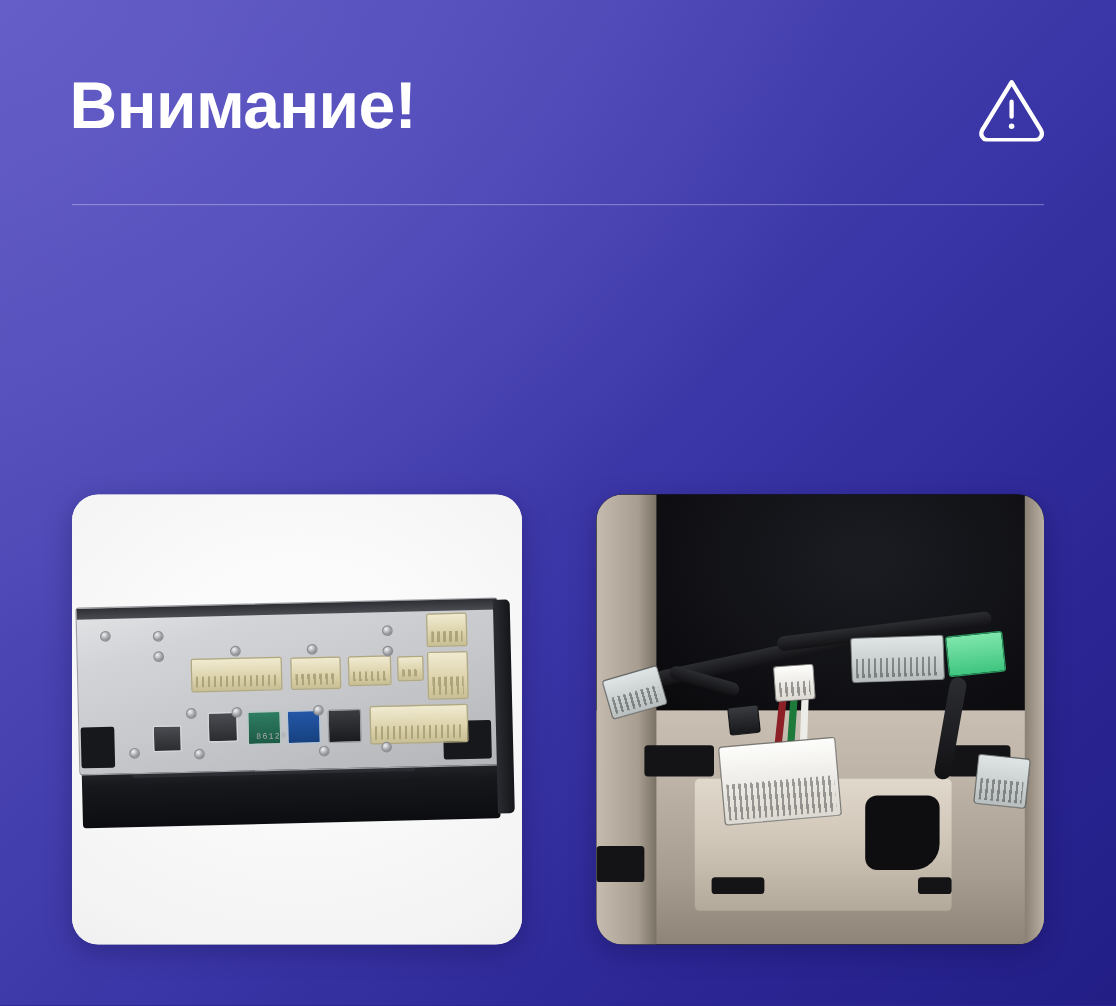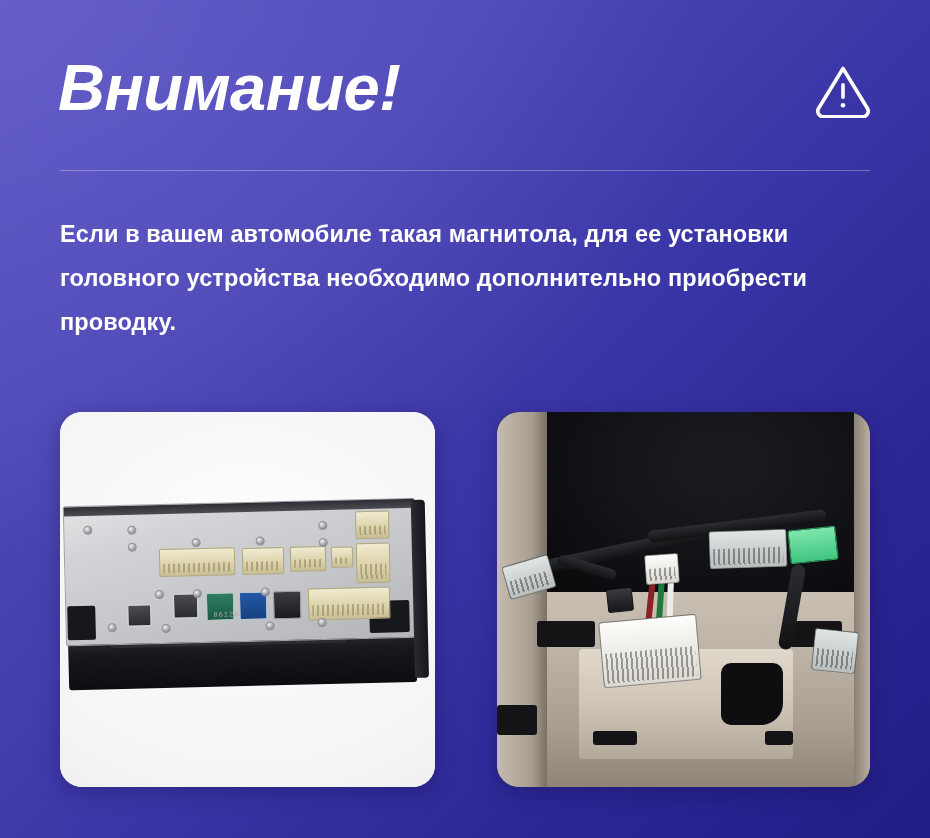--- a/index.html
+++ b/index.html
@@ -28,27 +28,26 @@
   
   .header {
     position: absolute;
     left: 58px;
     top: 52px;
     width: 814px;
     height: 86px;
   }
 
   .title {
-    font-size: 65px;
+    font-size: 55px;
     font-weight: bold;
     color: #ffffff;
     letter-spacing: -0.5px;
     line-height: 72px;
     white-space: nowrap;
-    font-style: italic;
   }
 
   .warn-icon {
     position: absolute;
     right: 0;
     top: 10px;
     width: 58px;
     height: 56px;
   }
   .warn-icon svg { display: block; width: 58px; height: 56px; }
@@ -252,21 +251,20 @@
       <svg viewBox="0 0 58 56" xmlns="http://www.w3.org/2000/svg">
         <path d="M29 6.5 L53.5 46.5 a5.5 5.5 0 0 1 -4.7 8.2 H9.2 a5.5 5.5 0 0 1 -4.7 -8.2 Z" fill="none" stroke="#ffffff" stroke-width="3.6" stroke-linejoin="round"></path>
         <rect x="27.2" y="21" width="3.6" height="16" rx="1.8" fill="#ffffff"></rect>
         <circle cx="29" cy="43.2" r="2.3" fill="#ffffff"></circle>
       </svg>
     </div>
   </div>
 
   <div class="divider"></div>
 
-  <div class="body-copy">Если в вашем автомобиле такая магнитола, для ее установки головного устройства необходимо дополнительно приобрести проводку.</div>
 
   <div class="cards">
 
     <div class="card card-left">
       <div class="ph-left">
         <div class="unit">
           <div class="unit-base"></div>
           <div class="unit-face"></div>
           <div class="unit-flank"></div>
           <div class="unit-notch"></div>

